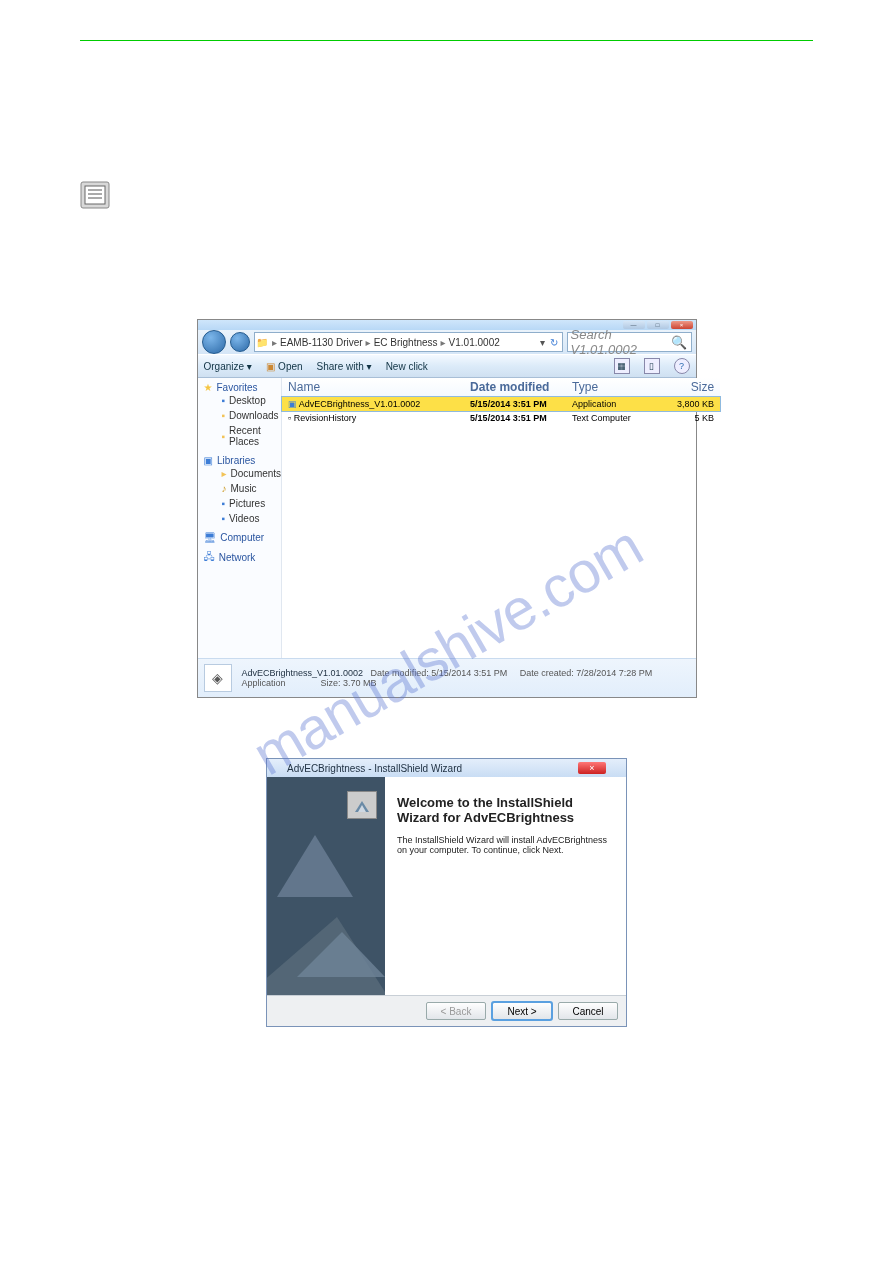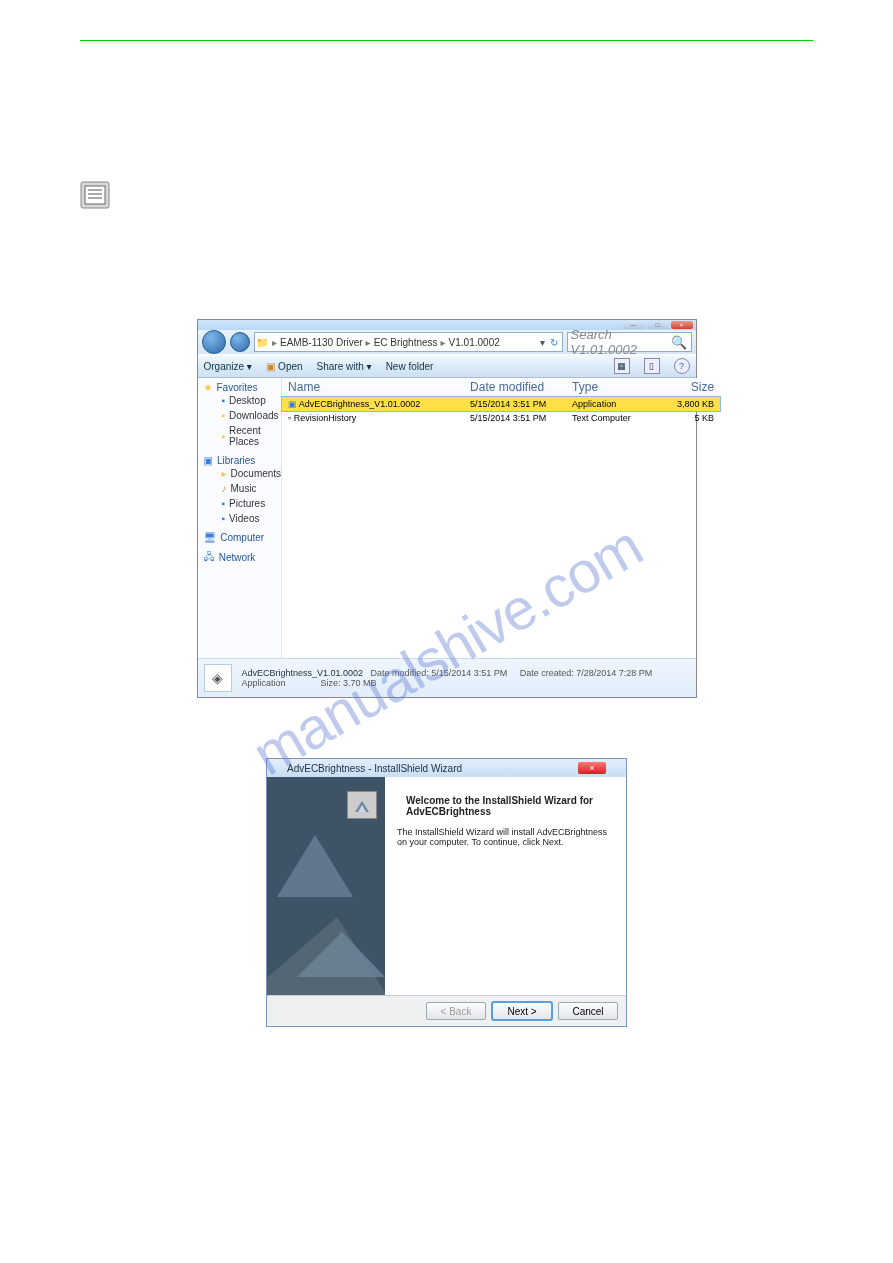--- a/index.html
+++ b/index.html
@@ -63,39 +63,39 @@
   .toolbar .iconsq { width:14px; height:14px; border:1px solid #88a; background:#eef; font-size:9px; text-align:center; line-height:14px;}
   .content { display:flex; height:280px; background:#fff;}
   .side { width:108px; border-right:1px solid #e0e7f0; font-size:10px; background:#fafcff;}
   .side-group { padding:4px 0 2px 6px;}
   .side-hdr { color:#2a55a0; font-size:10px; display:flex; align-items:center; gap:4px;}
   .side-item { padding:2px 0 2px 18px; color:#333; display:flex; align-items:center; gap:4px;}
   .files { flex:1; position:relative;}
   .cols { display:flex; height:18px; align-items:center; font-size:12px; color:#4a6a9a; border-bottom:1px solid #e2e9f2; background:linear-gradient(#fff,#f4f9ff);}
   .cols div { padding:0 6px;}
   .c-name { width:170px;}
-  .c-date { width:90px;}
+  .c-date { width:90px;font-weight:bold;}
   .c-type { width:76px;}
   .c-size { width:54px; text-align:right;}
   .row { display:flex; height:14px; align-items:center; font-size:9px;}
   .row div { padding:0 6px;}
   .row.sel { background:#fde047; outline:1px solid #8fbadf;}
   .details { height:32px; background:linear-gradient(#eef5fd,#e2eefb); border-top:1px solid #c9dbef; display:flex; align-items:center; padding:3px 6px; font-size:9px; color:#555; gap:10px;}
   .details .thumb { width:26px; height:26px; background:#fff; border:1px solid #b8cbe0; display:flex; align-items:center; justify-content:center; font-size:14px;}
   .page { position:relative;}
   .wm-large { position:absolute; left:50%; top:650px; transform:translate(-50%,-50%) rotate(-30deg); font-size:58px; color:#5b76d2; opacity:.38; font-family:Arial; letter-spacing:-1px; pointer-events:none; white-space:nowrap;}
   
   .wiz { width:359px; margin: 60px auto 0 auto; border:1px solid #7a93b8; font-family: Tahoma, sans-serif;}
   .wiz-title { height:18px; background:linear-gradient(#e4eefb,#c9ddf4); display:flex; align-items:center; padding:0 20px; font-size:10px; color:#234;}
   .wiz-title .x { margin-left:auto; width:28px; height:12px; background:linear-gradient(#f77,#c22); color:#fff; text-align:center; font-size:9px; line-height:12px; border-radius:2px;}
   .wiz-body { display:flex; height:218px; background:#fff;}
   .wiz-left { width:118px; background:#3e5366; position:relative; overflow:hidden;}
   .wiz-left .badge { position:absolute; right:8px; top:14px; width:28px; height:26px; background:#ccc; border:1px solid #888; display:flex; align-items:center; justify-content:center;}
   .wiz-right { flex:1; padding:18px 12px 8px 12px; font-size:9px; color:#222;}
-  .wiz-right b { font-size:10px; display:block; margin-bottom:10px;margin-left:9px;}
+  .wiz-right b { font-size:13px; display:block; margin-bottom:10px;}
   .wiz-foot { height:30px; background:#eef0f2; border-top:1px solid #c8cfd6; display:flex; align-items:center; justify-content:flex-end; padding:0 8px; gap:6px;}
   .wiz-foot button { width:60px; height:18px; font-size:10px; background:linear-gradient(#fefefe,#e2e6ea); border:1px solid #9aa; border-radius:2px;}
   .wiz-foot button.primary { outline:2px solid #5aa0e0; outline-offset:-1px;}
   .wiz-foot button[disabled]{ color:#999;}
   .star { color:#f5c542;}
   .folder { color:#f2c357;}
   .blue { color:#3d7dd6;}
 </style>
 </head>
 <body>
@@ -143,21 +143,21 @@
         </div>
         <div class="searchbox">
           <span>Search V1.01.0002</span>
           <span class="mag">🔍</span>
         </div>
       </div>
       <div class="toolbar">
         <span>Organize ▾</span>
         <span><span style="color:#c83">▣</span> <span>Open</span></span>
         <span>Share with ▾</span>
-        <span>New folder</span>
+        <span>New click</span>
         <span class="spacer"></span>
         <span class="iconsq">▦</span>
         <span class="iconsq">▯</span>
         <span class="iconsq" style="color:#2a6bb0;border-radius:50%">?</span>
       </div>
       <div class="content">
         <div class="side">
           <div class="side-group">
             <div class="side-hdr">
                 <span class="star">★</span>

